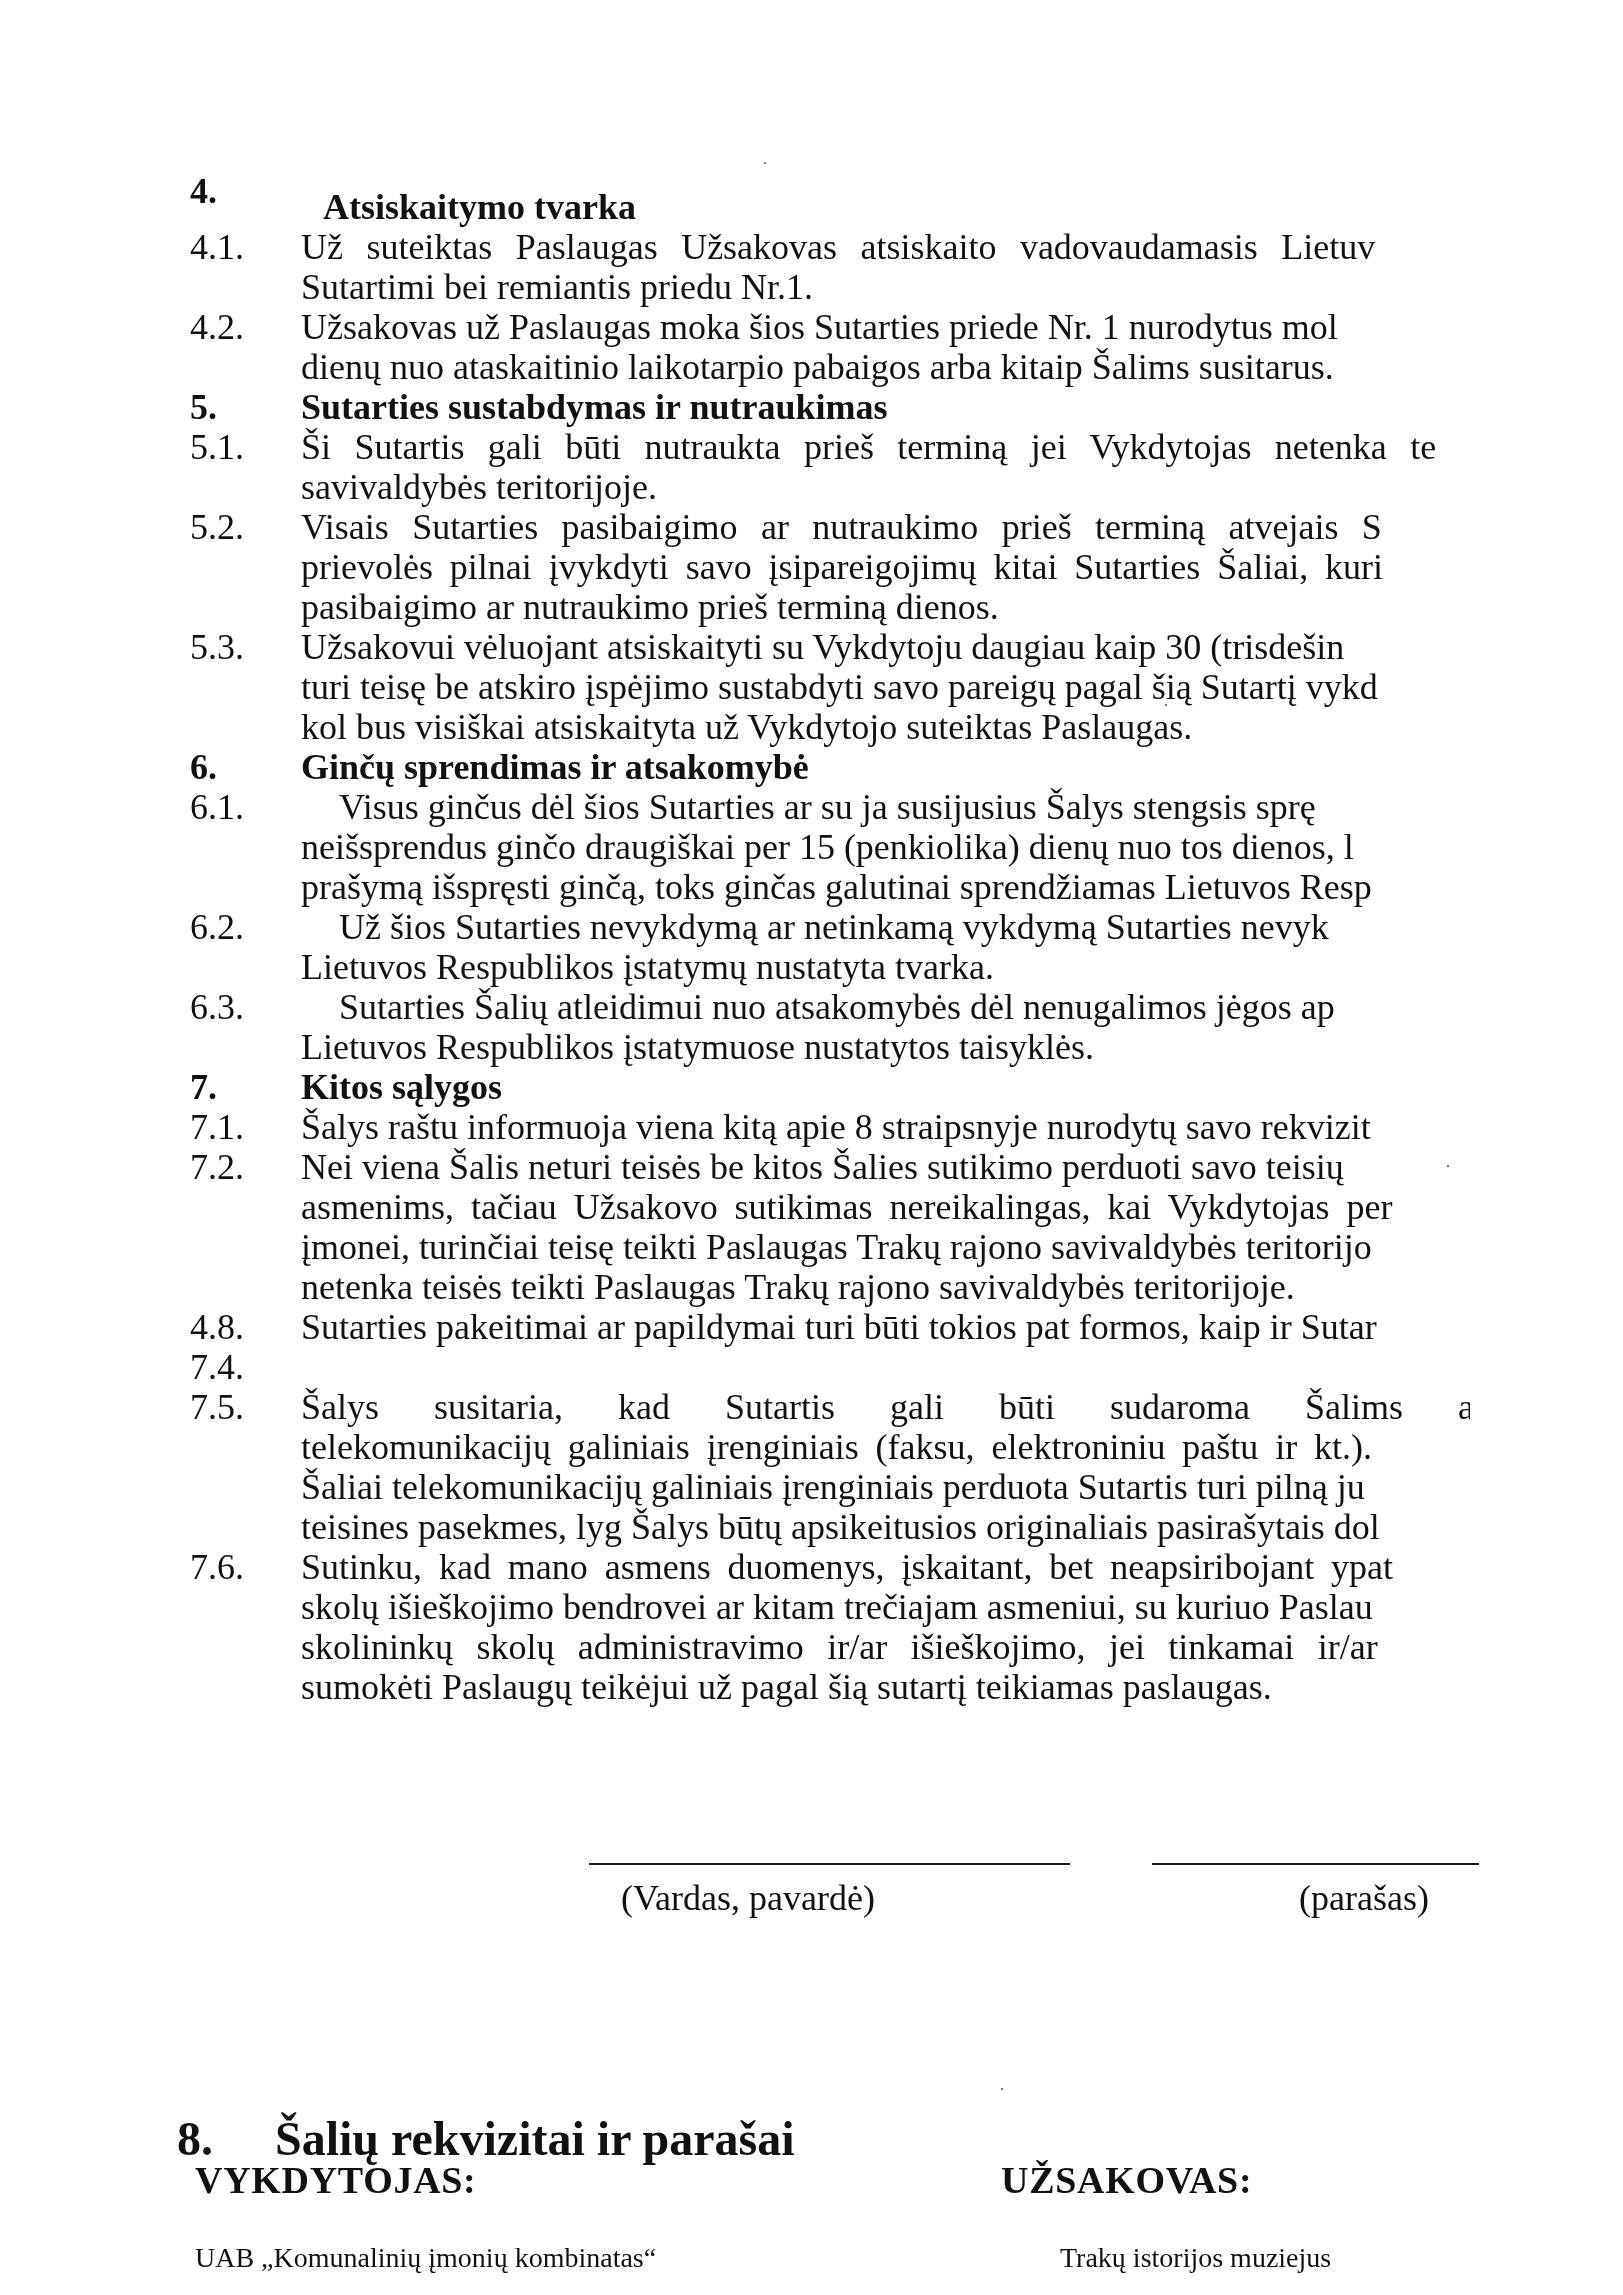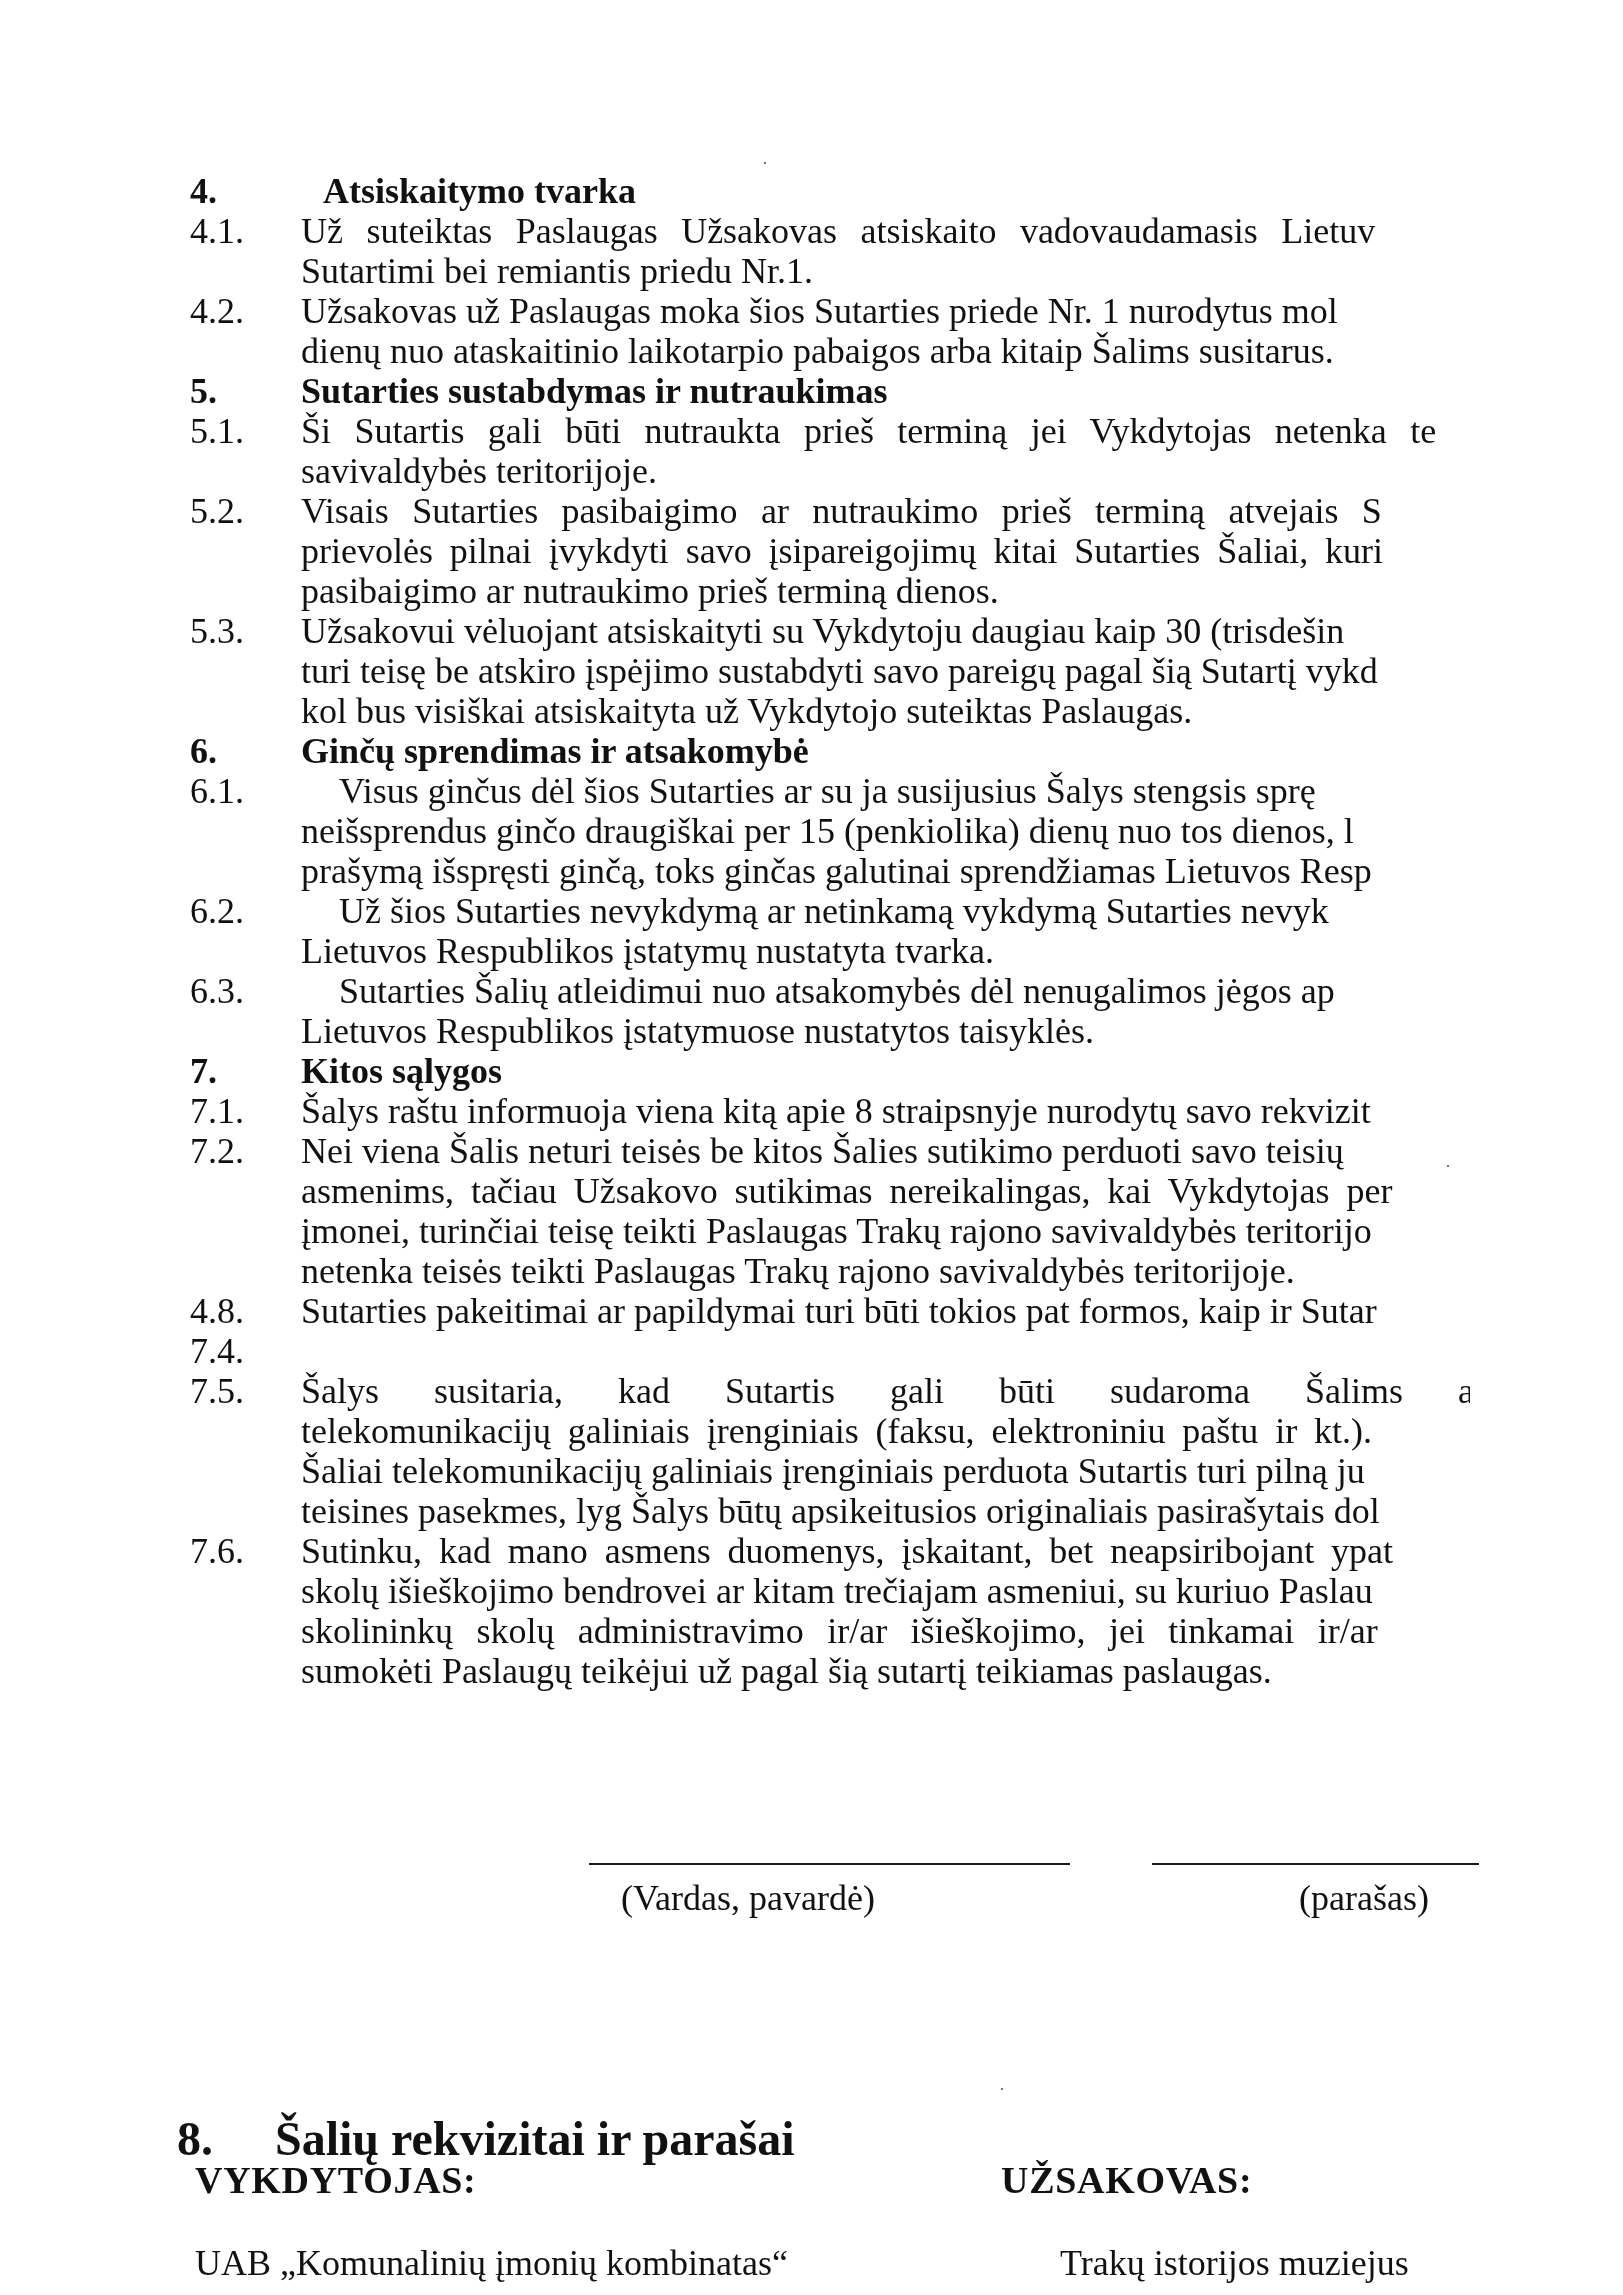--- a/index.html
+++ b/index.html
@@ -12,42 +12,42 @@
     position: absolute; left: 0; top: 0; width: 1470px; height: 2295px; overflow: hidden;
   }
   .content {
     position: absolute; left: 190px; top: 171px; width: 1571px;
     font-size: 36px; line-height: 40px;
   }
   .row { display: flex; white-space: nowrap; }
   .num { width: 111px; flex: none; }
   .head .num { width: 111px; font-weight: bold; }
   .head .title { font-weight: bold; }
-  .row.sec-4 .title { padding-left: 22px; }
+  .row.sec-4 .title { padding-left: 22px; margin-top: 16px; }
   .text { flex: none; text-align: center; }
   .cont { padding-left: 111px; white-space: nowrap; }
   .indent-extra { padding-left: 38px; }
   .justify { word-spacing: 7.9px; }
   .justify-wide { word-spacing: 14.4px; }
   .justify-xwide { word-spacing: 46px; }
 
   .sign-block { position: absolute; top: 1863px; left: 0; width: 1623px; height: 72px; }
   .sign-line { position: absolute; top: 0; height: 2px; background: #1a1a1a; }
   .sign-line.name { left: 589px; width: 481px; }
   .sign-line.sig { left: 1152px; width: 327px; }
   .sign-label { position: absolute; top: 14.4px; font-size: 36px; }
   .sign-label.name { left: 621px; }
   .sign-label.sig { left: 1299px; }
 
   .sec8 { position: absolute; left: 177px; top: 2111px; font-size: 48px; font-weight: bold; white-space: nowrap; }
   .sec8 .num8 { display: inline-block; width: 98px; padding-left: 0; }
   .party-head { position: absolute; top: 2158px; font-size: 38px; font-weight: bold; letter-spacing: 0.7px; }
   .party-head.left { left: 195px; }
   .party-head.right { left: 1001px; }
-  .party-name { position: absolute; top: 2242px; font-size: 36px; white-space: nowrap; }
+  .party-name { position: absolute; top: 2242px; font-size: 28px; white-space: nowrap; }
   .party-name.left { left: 195px; }
   .party-name.right { left: 1060px; }
   .speck { position: absolute; background: #777; width: 2px; height: 2px; }
 </style>
 </head>
 <body>
 
 <div class="page-clip">
   <div class="content">
 

